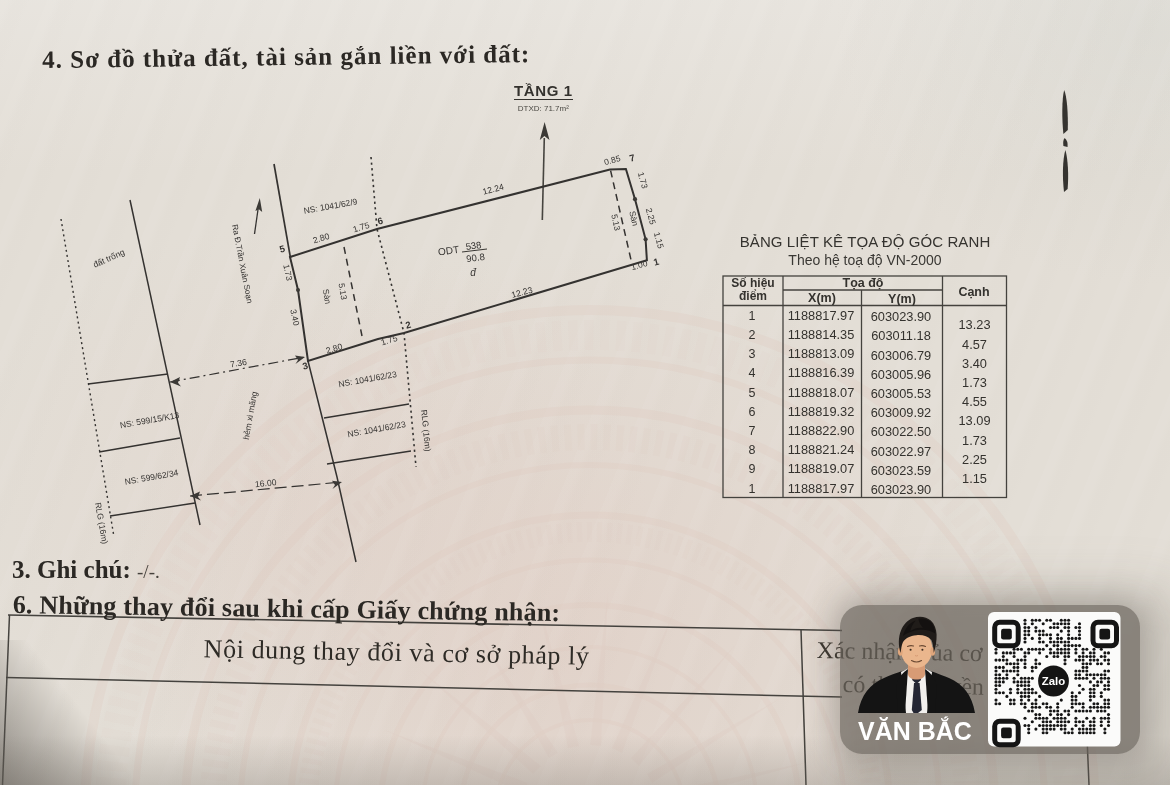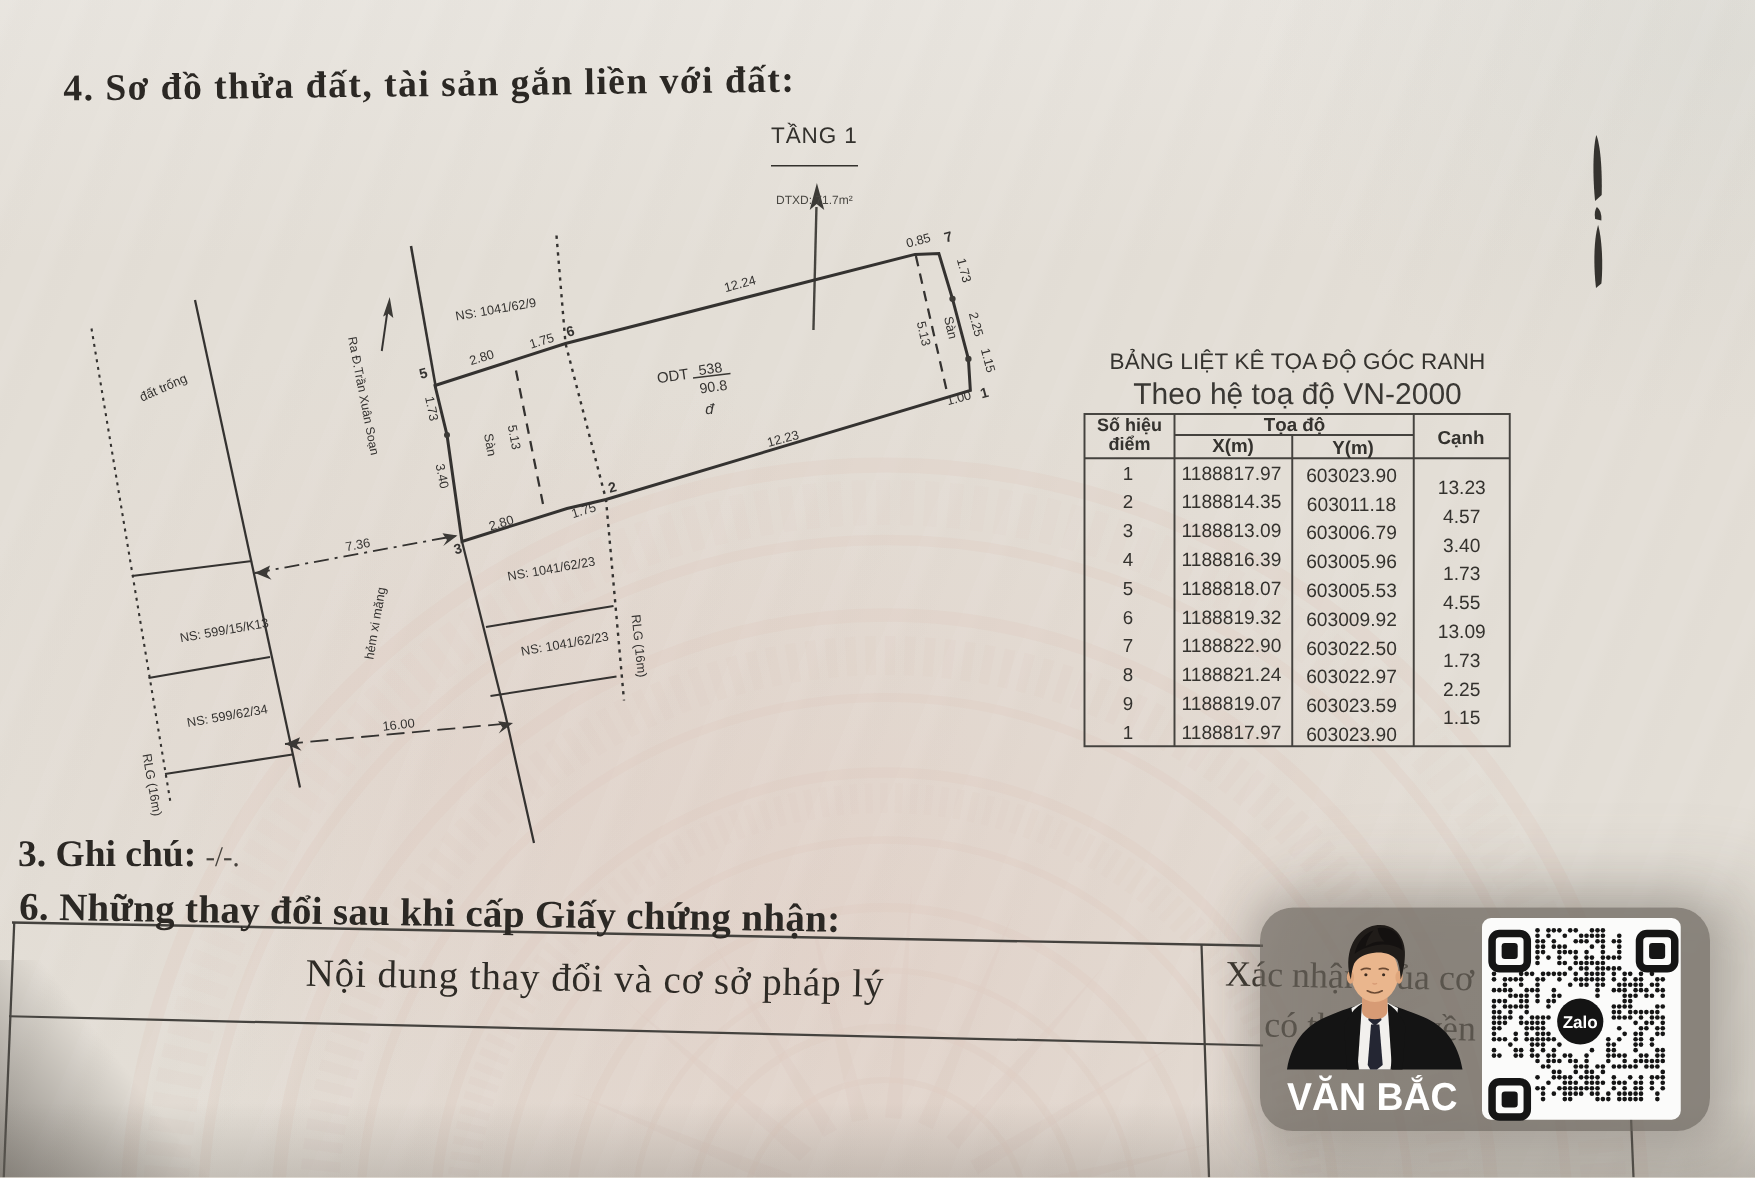--- a/index.html
+++ b/index.html
@@ -232,26 +232,26 @@
 
 <div class="abs" style="left:845px;top:585px;width:350px;height:230px;border-radius:45px;background:rgba(92,87,79,0.17);filter:blur(24px);"></div>
 
 <div class="abs" style="left:0;top:640px;width:180px;height:145px;background:linear-gradient(52deg, rgba(88,84,78,0.62), rgba(88,84,78,0) 48%);"></div>
 
 <div class="abs" style="left:0;top:735px;width:1170px;height:50px;background:linear-gradient(180deg, rgba(110,104,96,0) 0%, rgba(110,104,96,0.26) 100%);"></div>
 
 <div class="abs" style="left:42px;top:46px;width:560px;font-family:'Liberation Serif',serif;font-weight:bold;font-size:25px;color:#2b2824;transform:rotate(-0.7deg);transform-origin:0 0;letter-spacing:1.0px;">4. Sơ đồ thửa đất, tài sản gắn liền với đất:</div>
 
 <div class="abs" style="left:514px;top:82px;text-align:center;">
-<div style="font-size:15px;font-weight:normal;color:#33312d;border-bottom:1.6px solid #33312d;padding-bottom:11px;letter-spacing:0.6px;">TẦNG 1</div>
-<div style="font-size:8px;color:#4a4843;margin-top:18px;">DTXD: 71.7m²</div>
+<div style="font-size:15px;font-weight:bold;color:#33312d;border-bottom:1.6px solid #33312d;padding-bottom:0;letter-spacing:0.6px;">TẦNG 1</div>
+<div style="font-size:8px;color:#4a4843;margin-top:4px;">DTXD: 71.7m²</div>
 </div>
 
 <div class="abs" style="left:723px;top:233px;width:284px;text-align:center;font-weight:normal;font-size:15px;color:#35332f;letter-spacing:0.1px;">BẢNG LIỆT KÊ TỌA ĐỘ GÓC RANH</div>
-<div class="abs" style="left:723px;top:252px;width:284px;text-align:center;font-size:20px;color:#3a3834;">Theo hệ toạ độ VN-2000</div>
+<div class="abs" style="left:723px;top:252px;width:284px;text-align:center;font-size:14px;color:#3a3834;">Theo hệ toạ độ VN-2000</div>
 
 <div class="abs" style="left:12px;top:556px;font-family:'Liberation Serif',serif;font-size:25px;color:#2b2824;"><b>3. Ghi chú: </b><span style="color:#45413c;font-size:19px;">-/-.</span></div>
 
 <div class="abs" style="left:13px;top:590px;font-family:'Liberation Serif',serif;font-weight:bold;font-size:26px;color:#2b2824;transform:rotate(0.85deg);transform-origin:0 0;letter-spacing:0.2px;">6. Những thay đổi sau khi cấp Giấy chứng nhận:</div>
 
 <div class="abs" style="left:197px;top:634px;width:400px;text-align:center;font-family:'Liberation Serif',serif;font-size:26px;color:#2e2b26;letter-spacing:0.6px;transform:rotate(1.1deg);transform-origin:0 0;">Nội dung thay đổi và cơ sở pháp lý</div>
 
 <div class="abs" style="left:817px;top:637px;font-family:'Liberation Serif',serif;font-size:24px;color:#3a352e;transform:rotate(1.1deg);transform-origin:0 0;">Xác nhận &nbsp;của cơ</div>
 
 <div class="abs" style="left:843px;top:671px;font-family:'Liberation Serif',serif;font-size:24px;color:#3a352e;transform:rotate(1.1deg);transform-origin:0 0;">có thẩm quyền</div>

